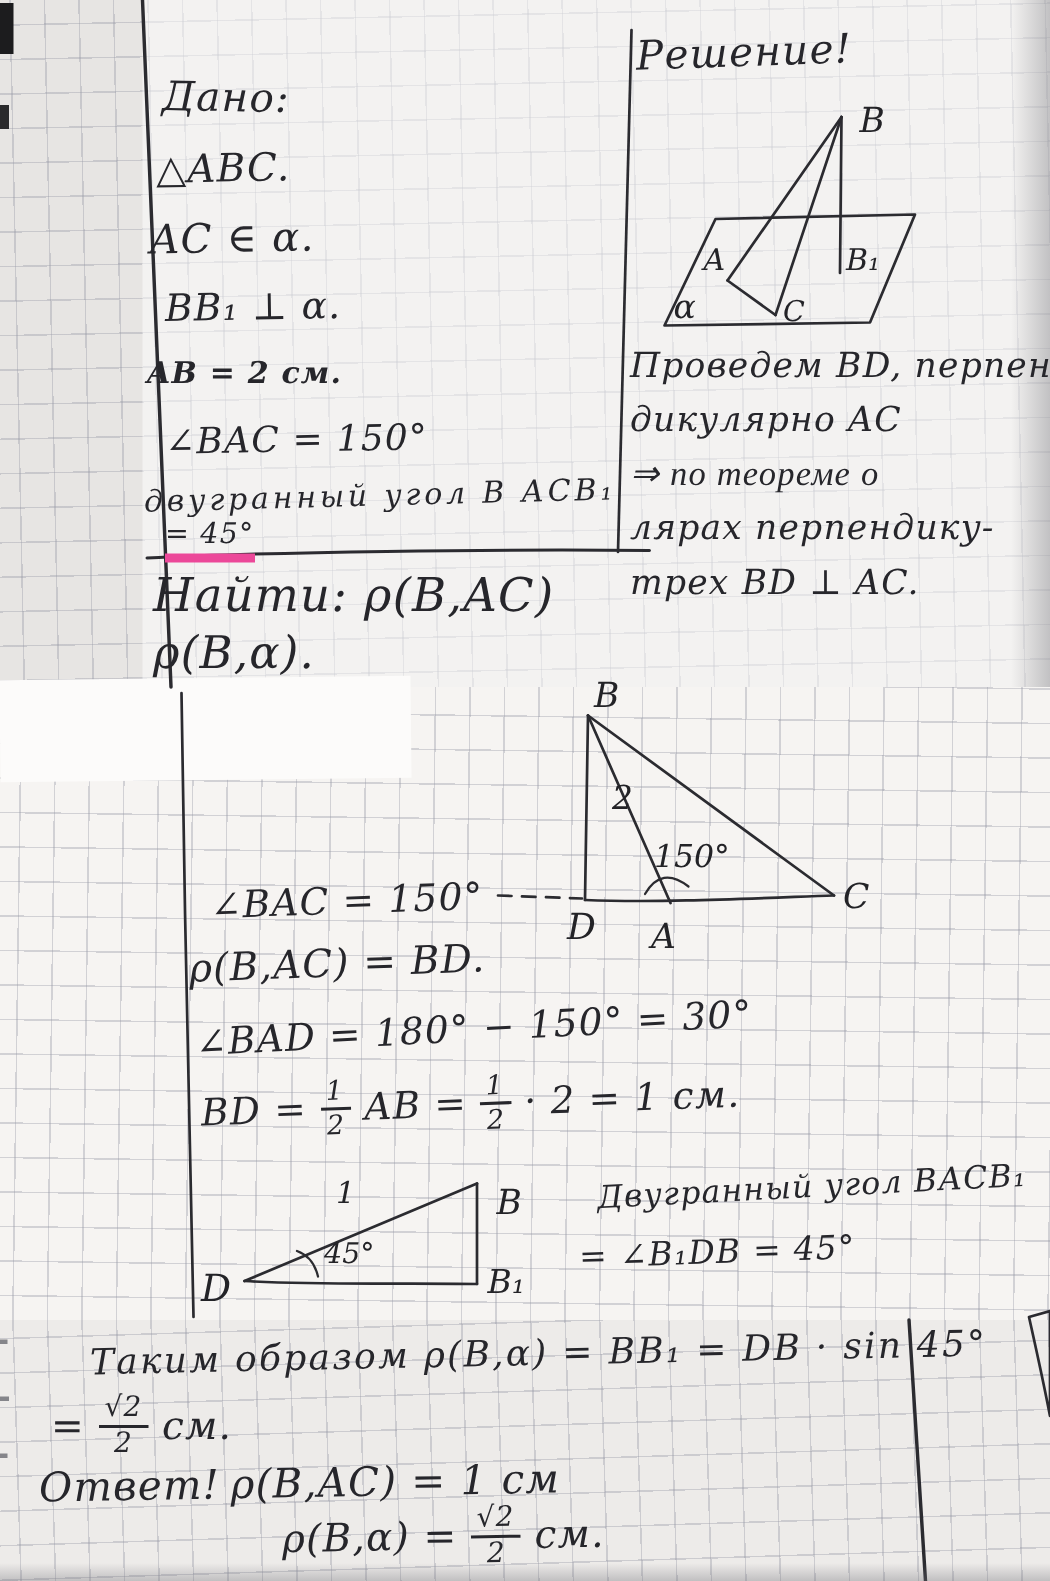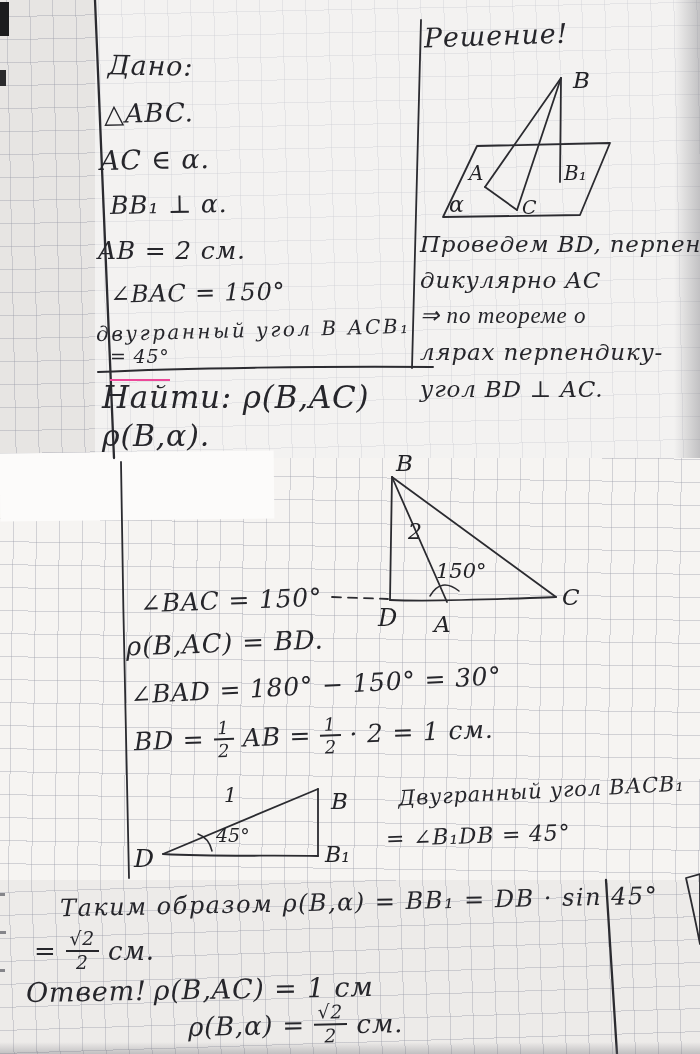--- a/index.html
+++ b/index.html
@@ -30,21 +30,21 @@
   #ink-layer{position:absolute;left:0;top:0;z-index:2;}
   .hw{
     position:absolute;z-index:3;color:#26262b;font-style:italic;
     white-space:nowrap;letter-spacing:.8px;line-height:1.05;
     font-family:"DejaVu Serif","Liberation Serif",serif;
   }
   .eqrow{display:flex;align-items:center;gap:7px;}
   .frac{display:inline-flex;flex-direction:column;align-items:center;line-height:1;font-size:.72em;margin:0 2px;}
   .frac .num{padding:0 4px 1px 4px;border-bottom:2px solid #26262b;}
   .frac .den{padding-top:2px;}
-  .underl{border-bottom:2px solid #ec4899;padding-bottom:12px;}
+  .underl{border-bottom:6px solid #ec4899;padding-bottom:2px;}
   svg text{fill:#232327;font-style:italic;font-family:"DejaVu Serif","Liberation Serif",serif;}
   svg path, svg polyline{stroke:#2b2b30;stroke-width:1.8;fill:none;stroke-linecap:round;stroke-linejoin:round;}
 </style>
 </head>
 <body>
 
 <div class="strip" id="strip-top">
   <div class="brighten" style="left:95px;top:0;width:605px;height:458px;"></div>
   <div class="shade-right"></div>
 </div>
@@ -105,33 +105,33 @@
     <text x="216" y="842" font-size="19">45°</text>
     <text x="331" y="809" font-size="23">B</text>
     <text x="325" y="862" font-size="22">B₁</text>
   </g>
 </svg>
 
 <div class="hw" style="left:108px;top:52px;font-size:27px;transform:rotate(1deg);">Дано:</div>
 <div class="hw" style="left:104px;top:100px;font-size:26px;transform:rotate(-1deg);">△ABC.</div>
 <div class="hw" style="left:100px;top:146px;font-size:27px;transform:rotate(-1deg);">AC ∈ α.</div>
 <div class="hw" style="left:110px;top:192px;font-size:25px;transform:rotate(-1deg);">BB₁ ⊥ α.</div>
-<div class="hw" style="left:98px;top:238px;font-size:25px;">AB = 2 см.</div>
+<div class="hw" style="left:98px;top:238px;font-size:20px;font-weight:bold;">AB = 2 см.</div>
 <div class="hw" style="left:110px;top:281px;font-size:24px;transform:rotate(-1deg);">∠BAC = 150°</div>
 <div class="hw" style="left:96px;top:320px;font-size:20px;letter-spacing:2.5px;transform:rotate(-1.5deg);">двугранный угол В АСВ₁</div>
 <div class="hw underl" style="left:110px;top:347px;font-size:19px;">= 45°</div>
 <div class="hw" style="left:102px;top:381px;font-size:31px;">Найти: ρ(B,AC)</div>
 <div class="hw" style="left:102px;top:420px;font-size:30px;">ρ(B,α).</div>
 
 <div class="hw" style="left:424px;top:22px;font-size:27px;transform:rotate(-2deg);">Решение!</div>
 <div class="hw" style="left:420px;top:232px;font-size:23px;">Проведем BD, перпен-</div>
 <div class="hw" style="left:420px;top:268px;font-size:23px;">дикулярно AC</div>
 <div class="hw" style="left:420px;top:304px;font-size:23px;font-family:Liberation Serif, serif;">⇒ по теореме о</div>
 <div class="hw" style="left:420px;top:340px;font-size:23px;">лярах перпендику-</div>
-<div class="hw" style="left:420px;top:377px;font-size:23px;">угол BD ⊥ AC.</div>
+<div class="hw" style="left:420px;top:377px;font-size:23px;">трех BD ⊥ AC.</div>
 
 <div class="hw" style="left:140px;top:588px;font-size:25px;transform:rotate(-2deg);">∠BAC = 150°</div>
 <div class="hw" style="left:126px;top:630px;font-size:26px;transform:rotate(-2deg);">ρ(B,AC) = BD.</div>
 <div class="hw" style="left:130px;top:673px;font-size:25px;transform:rotate(-3deg);">∠BAD = 180° − 150° = 30°</div>
 <div class="hw eqrow" style="left:134px;top:716px;font-size:25px;transform:rotate(-2deg);">
   <span>BD =</span>
   <span class="frac">
     <span class="num">1</span>
     <span class="den">2</span>
   </span>

